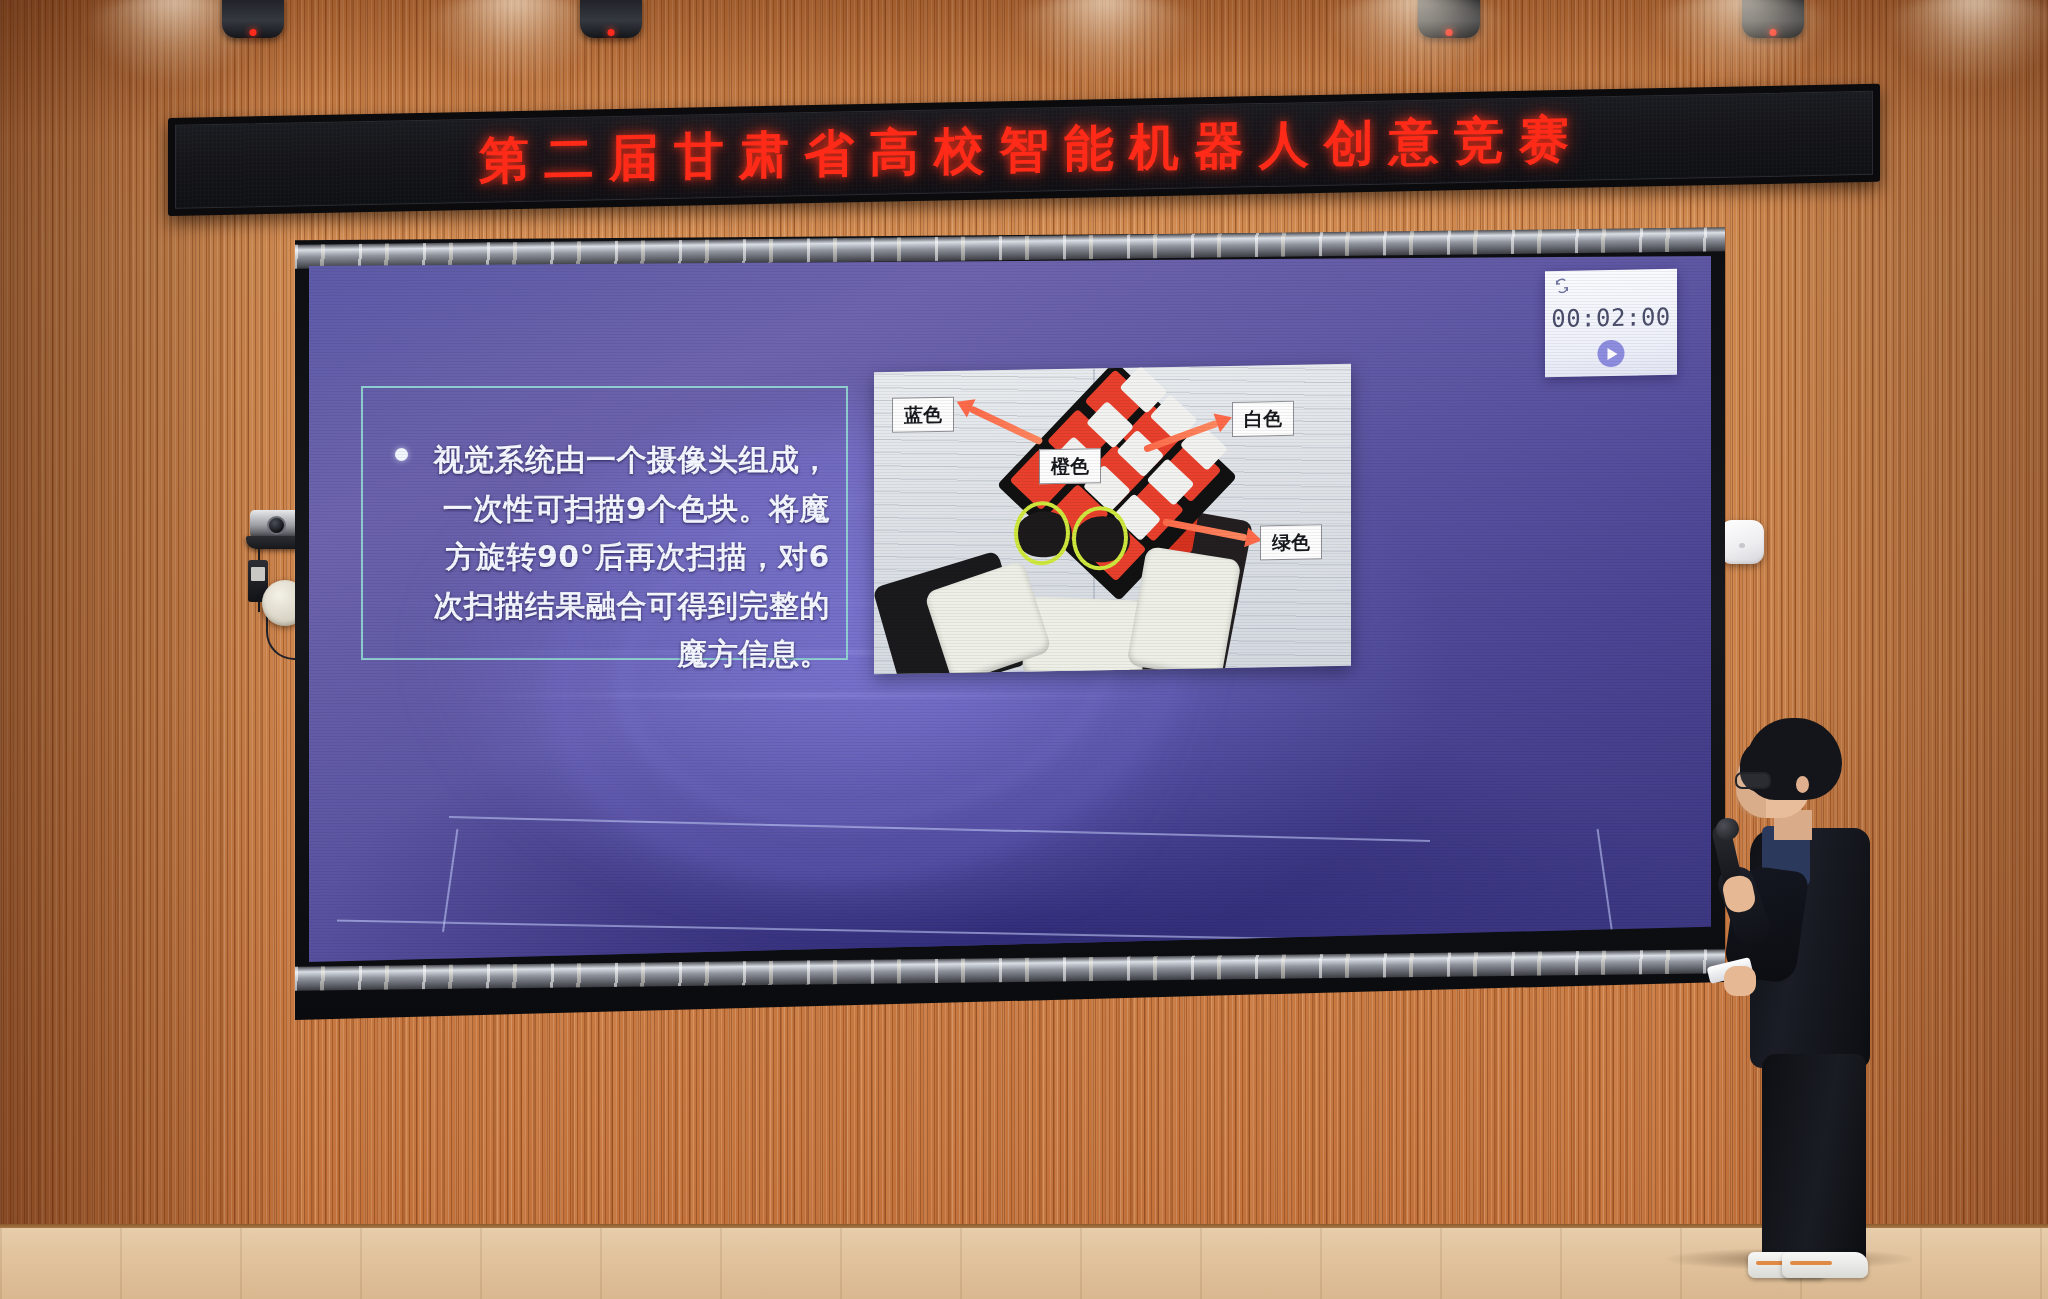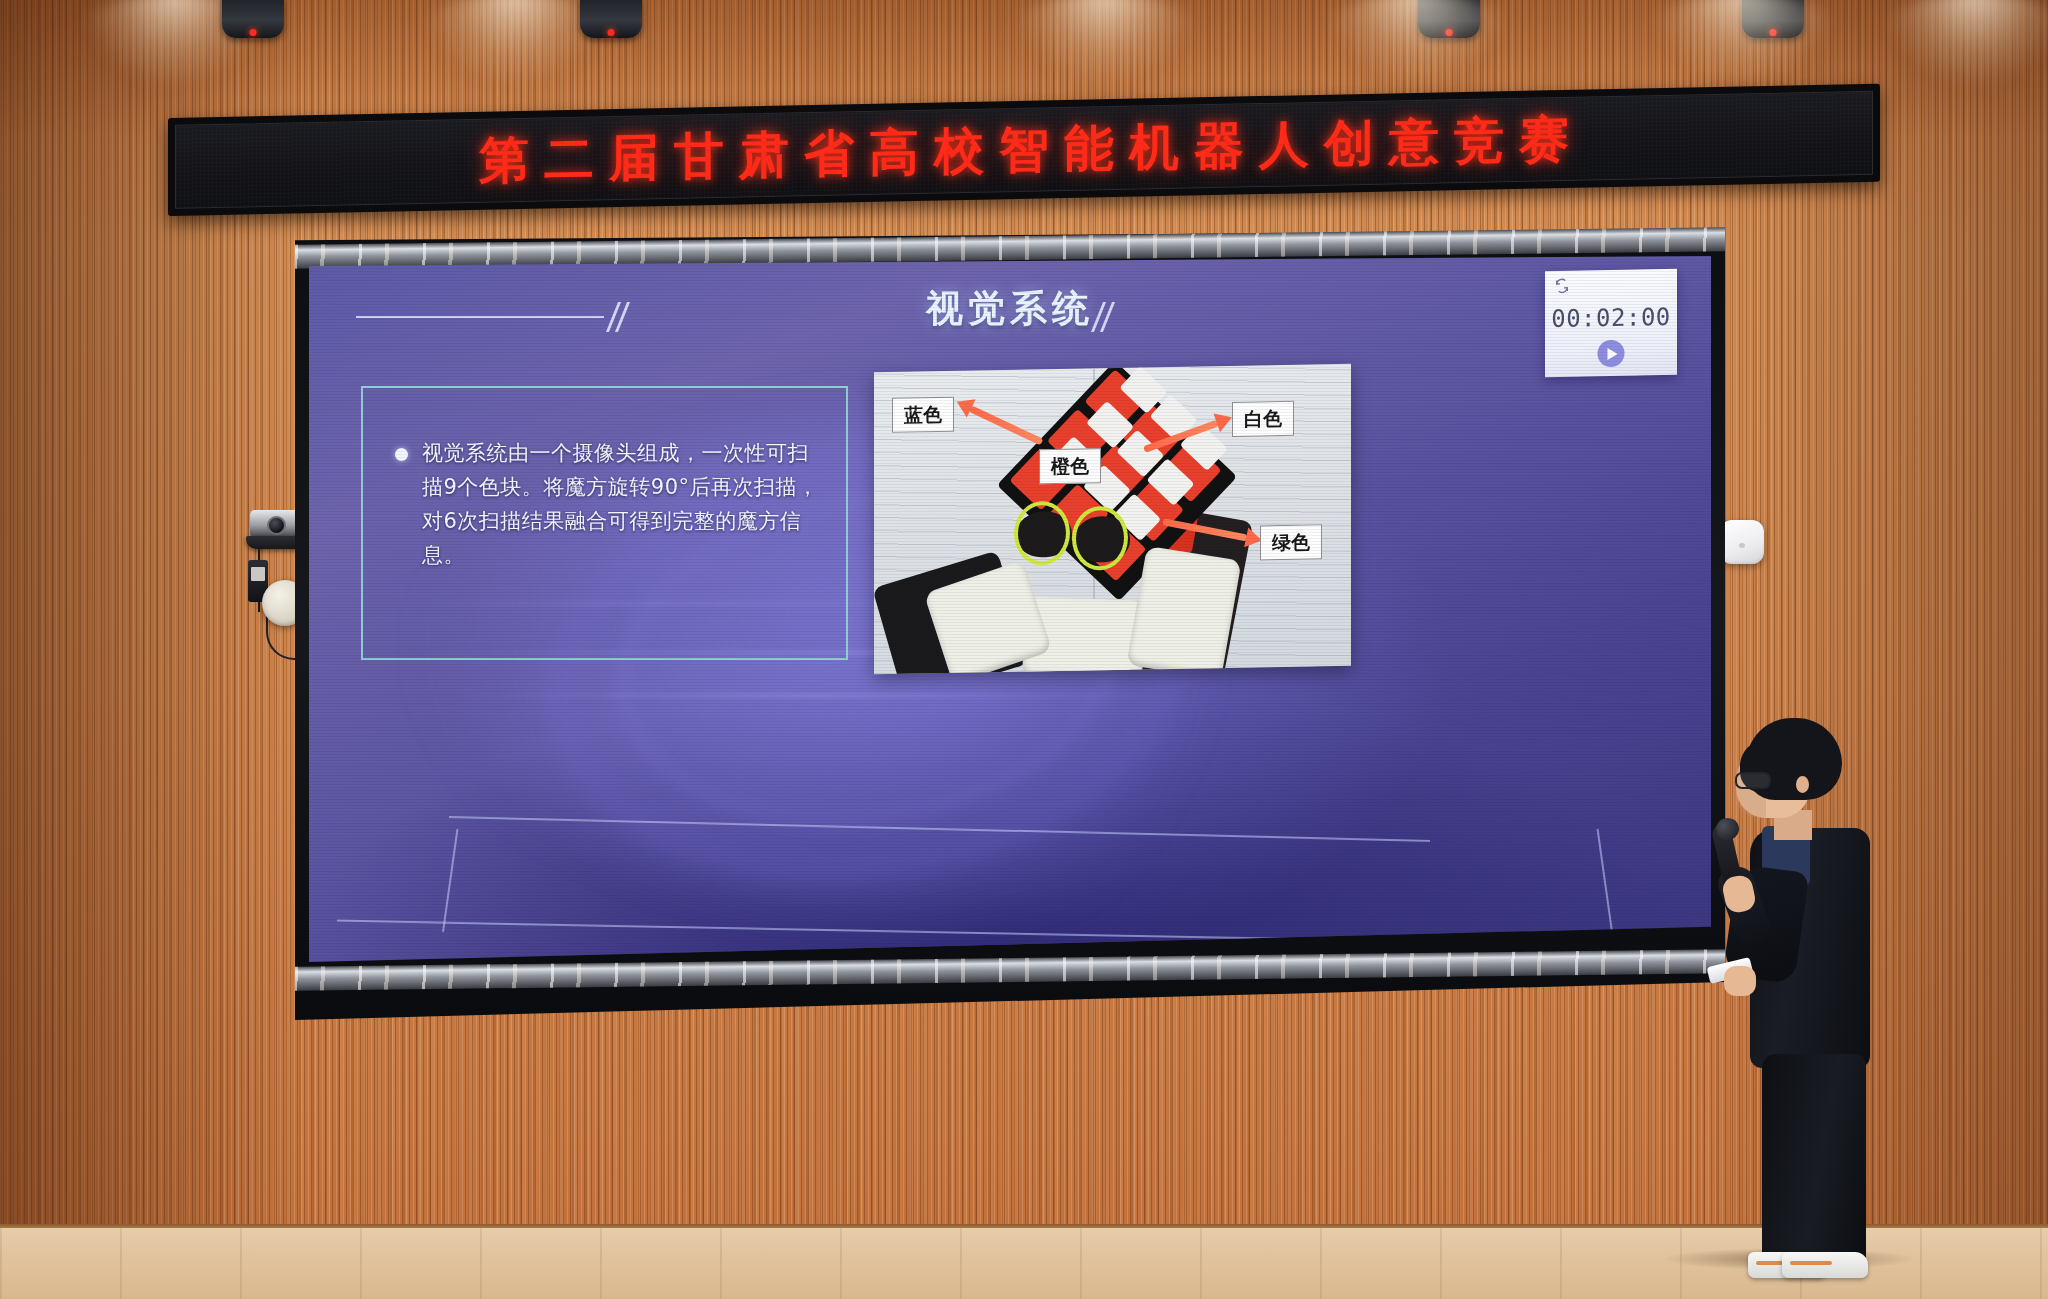--- a/index.html
+++ b/index.html
@@ -134,23 +134,23 @@
     color:#e9f3ff;font-size:37px;font-weight:700;letter-spacing:5px;
     text-shadow:0 0 14px rgba(180,200,255,.7),0 2px 5px rgba(20,16,60,.6);
     font-family:"DejaVu Sans","Liberation Sans",sans-serif;}
 
   
   .text-card{position:absolute;left:52px;top:130px;width:487px;height:274px;
     border:2px solid rgba(150,225,215,.85); background:rgba(90,86,170,.10);}
   .bullet-row{position:absolute;left:32px;top:48px;right:16px;display:flex;gap:14px;}
   .bullet-dot{width:13px;height:13px;border-radius:50%;background:#f2f6ff;flex:0 0 auto;margin-top:12px;
     box-shadow:0 0 6px rgba(220,230,255,.7);}
-  #body-text{color:#f4f7ff;font-size:21px;line-height:1.62;font-weight:400;letter-spacing:.5px;
+  #body-text{color:#f4f7ff;font-size:30px;line-height:1.62;font-weight:700;letter-spacing:.5px;
     text-shadow:0 1px 3px rgba(25,20,70,.8);
-    font-family:"DejaVu Sans","Liberation Sans",sans-serif;}
+    font-family:"DejaVu Sans","Liberation Sans",sans-serif;text-align:right;}
 
   
   .photo{position:absolute;left:565px;top:112px;width:477px;height:302px;
     transform:skewY(-1.0deg);
     background:linear-gradient(175deg,#e9ecef 0%,#dfe3e8 40%,#d4d9e0 100%);
     box-shadow:0 6px 18px rgba(0,0,0,.35); overflow:hidden;}
   .photo::before{content:"";position:absolute;inset:0;
     background:repeating-linear-gradient(2deg,rgba(150,160,175,.30) 0 1px,rgba(0,0,0,0) 1px 13px);}
   .photo-vsplit{position:absolute;left:46%;top:0;width:2px;height:100%;background:rgba(160,170,185,.5);}
 
@@ -302,32 +302,20 @@
     <div class="frame-chrome bottom"></div>
 
     <div id="screen">
       <div class="scr-glow"></div>
       <div class="scr-ring"></div>
       <div class="scr-ring2"></div>
       <div class="scr-streak"></div>
       <div class="scr-streak b"></div>
       <div class="scr-streak c"></div>
 
-      <div class="title-row">
-        <div class="rule left"></div>
-        <div class="slash left">
-            <i></i>
-            <i></i>
-          </div>
-        <div class="slash right">
-            <i></i>
-            <i></i>
-          </div>
-        <div id="slide-title">视觉系统</div>
-      </div>
 
       <div class="text-card">
         <div class="bullet-row">
           <div class="bullet-dot"></div>
           <div id="body-text">视觉系统由一个摄像头组成，一次性可扫描9个色块。将魔方旋转90°后再次扫描，对6次扫描结果融合可得到完整的魔方信息。</div>
         </div>
       </div>
 
       <div class="photo">
         <div class="photo-vsplit"></div>

